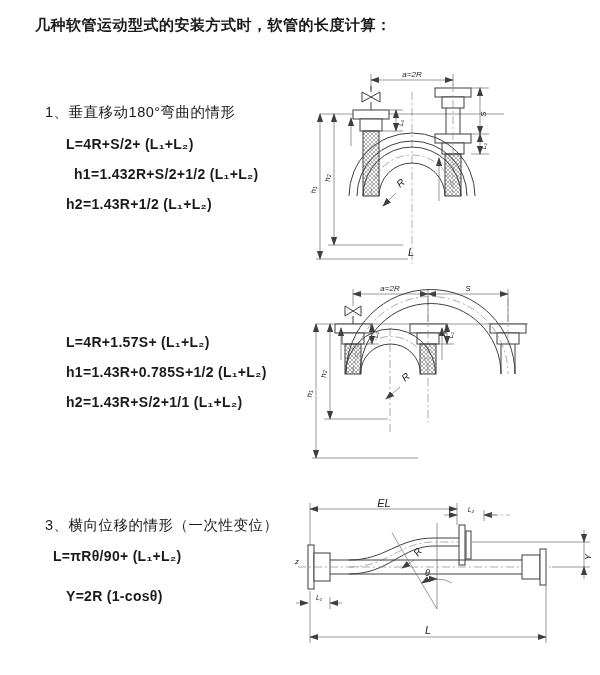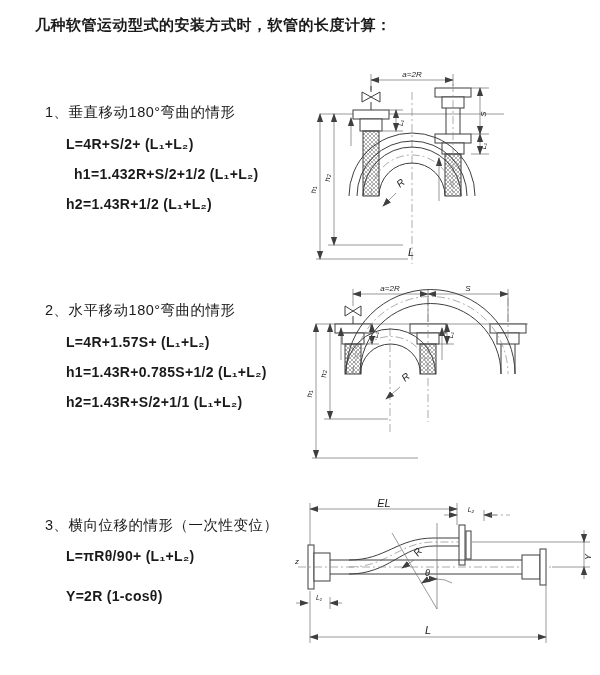--- a/index.html
+++ b/index.html
@@ -13,21 +13,21 @@
     letter-spacing:.5px;white-space:nowrap;
   }
   .section-heading{
     position:absolute;font-size:14.5px;font-weight:400;letter-spacing:.5px;white-space:nowrap;
   }
   .formula{
     position:absolute;font-size:14px;font-weight:700;letter-spacing:.3px;white-space:nowrap;
   }
   #h1-s{left:45px;top:103px;} #f1-a{left:66px;top:136px;} #f1-b{left:66px;top:166px;margin-left:8px;} #f1-c{left:66px;top:196px;}
   #h2-s{left:45px;top:301px;} #f2-a{left:66px;top:334px;} #f2-b{left:66px;top:364px;} #f2-c{left:66px;top:394px;}
-  #h3-s{left:45px;top:516px;} #f3-a{left:66px;top:548px;} #f3-b{left:66px;top:588px;} #f3-c{left:66px;top:608px;}
+  #h3-s{left:45px;top:516px;} #f3-a{left:53px;top:548px;} #f3-b{left:66px;top:588px;} #f3-c{left:66px;top:608px;}
   .dgm{position:absolute;}
   #dgm1{left:308px;top:66px;}
   #dgm2{left:306px;top:282px;}
   #dgm3{left:294px;top:497px;}
   svg{display:block;}
   svg text{font-family:"Liberation Sans","DejaVu Sans",sans-serif;fill:#222;font-style:italic;}
   .ln{stroke:#3f3f3f;stroke-width:1;fill:none;}
   .thin{stroke:#6f6f6f;stroke-width:.7;fill:none;}
   .cl{stroke:#8a8a8a;stroke-width:.7;fill:none;stroke-dasharray:8 3 2 3;}
   .fit{fill:#ffffff;stroke:#3f3f3f;stroke-width:1;}
@@ -114,21 +114,20 @@
       <line class="thin" x1="8" y1="193" x2="100" y2="193"></line>
       <text x="8" y="124" font-size="8" text-anchor="middle" transform="rotate(-90 8 124)">h₁</text>
       <line class="thin" x1="26" y1="48" x2="26" y2="179" marker-start="url(#d1-ar)" marker-end="url(#d1-ar)"></line>
       <line class="thin" x1="20" y1="179" x2="95" y2="179"></line>
       <text x="22" y="112" font-size="8" text-anchor="middle" transform="rotate(-90 22 112)">h₂</text>
 
       <text x="100" y="190" font-size="11">L</text>
     </svg>
   </div>
 
-  <div id="h2-s" class="section-heading">2、水平移动180°弯曲的情形</div>
   <div id="f2-a" class="formula">L=4R+1.57S+ (L₁+L₂)</div>
   <div id="f2-b" class="formula">h1=1.43R+0.785S+1/2 (L₁+L₂)</div>
   <div id="f2-c" class="formula">h2=1.43R+S/2+1/1 (L₁+L₂)</div>
 
   <div id="dgm2" class="dgm">
     <svg width="294" height="182" viewBox="0 0 294 182">
       <defs>
         <marker id="d2-ar" viewBox="0 0 10 10" refX="9" refY="5" markerWidth="9" markerHeight="9" orient="auto-start-reverse" markerUnits="userSpaceOnUse">
           <path d="M0,1.5 L10,5 L0,8.5 z" fill="#3f3f3f"></path>
         </marker>

